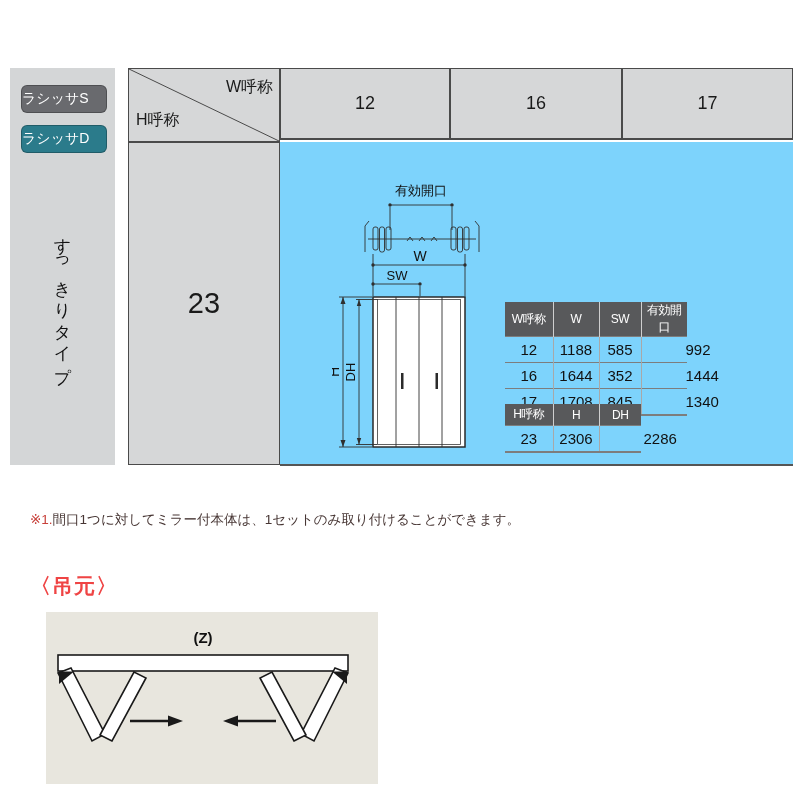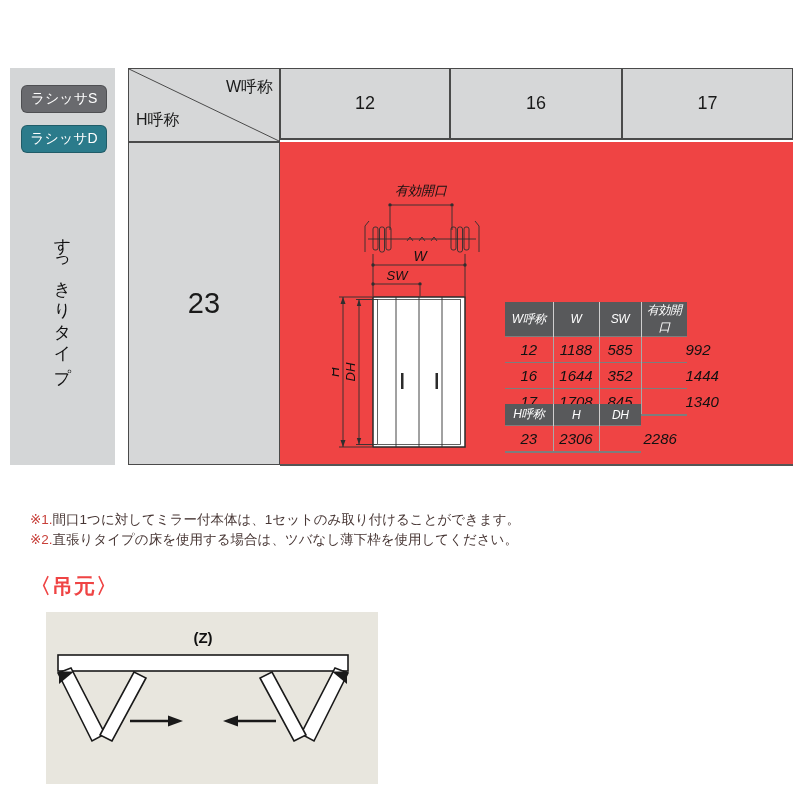--- a/index.html
+++ b/index.html
@@ -2,21 +2,21 @@
 <html><head>
 <meta charset="utf-8">
 <style>
   html,body{margin:0;padding:0;background:#fff;}
   .page{position:relative;width:800px;height:800px;background:#fff;
         font-family:"Liberation Sans","DejaVu Sans",sans-serif;color:#1a1a1a;overflow:hidden;}
 
   
   .sidebar{position:absolute;left:10px;top:68px;width:105px;height:397px;background:#d4d6d7;}
   .badge{position:absolute;left:11px;width:84px;height:26px;border-radius:6px;
-         display:flex;align-items:center;justify-content:center;color:#fff;font-size:14px;
+         display:flex;align-items:center;color:#fff;font-size:14px;
          border:1px solid rgba(0,0,0,0.25);}
   .badge-s{top:17px;background:#696a6e;}
   .badge-d{top:57px;background:#2b7b8b;}
   .type-label{position:absolute;left:0;top:125px;width:105px;height:215px;
               display:flex;align-items:center;justify-content:center;
               writing-mode:vertical-rl;text-orientation:upright;font-size:17px;letter-spacing:2px;color:#111;}
 
   
   .cell{position:absolute;box-sizing:border-box;background:#d6d7d8;border:1px solid #4a4a4a;}
   .diag-cell{left:128px;top:68px;width:152px;height:74px;}
@@ -25,22 +25,22 @@
   .diag-h{position:absolute;left:7px;bottom:10px;font-size:16px;}
   .wcol{top:68px;height:72px;display:flex;align-items:center;justify-content:center;
         font-size:18px;border-bottom-width:2px;}
   .wcol-0{left:280px;width:170px;}
   .wcol-1{left:450px;width:172px;}
   .wcol-2{left:622px;width:171px;}
   .hval-cell{left:128px;top:142px;width:152px;height:323px;display:flex;align-items:center;justify-content:center;
              font-size:29px;}
 
   
-  .content{position:absolute;left:280px;top:142px;width:513px;height:322px;background:#ef4444;
-           border-bottom:2px solid #555;font-style:italic;}
+  .content{position:absolute;left:280px;top:142px;width:513px;height:322px;background:#7dd3fc;
+           border-bottom:2px solid #555;}
   .main-drawing{position:absolute;left:52px;top:33px;}
 
   
   .spec-table{position:absolute;border-collapse:collapse;table-layout:fixed;border-bottom:2px solid #7d7d7d;}
   .w-table{left:225px;top:160px;width:182px;}
   .h-table{left:225px;top:262px;width:136px;}
   .spec-table th{background:#58595b;color:#fff;font-weight:normal;font-size:12px;height:21px;
                  padding:0;border-right:1px solid #cfcfcf;letter-spacing:-0.5px;}
   .spec-table th:last-child{border-right:none;}
   .spec-table td{font-size:15px;height:25px;text-align:center;padding:0;color:#111;
@@ -215,23 +215,20 @@
         <td>2286</td>
       </tr>
     </tbody>
       </table>
   </div>
 
   <div class="notes">
     <div>
       <span class="note-marker">※1.</span><span>間口1つに対してミラー付本体は、1セットのみ取り付けることができます。</span>
     </div>
-    <div>
-      <span class="note-marker">※2.</span><span>直張りタイプの床を使用する場合は、ツバなし薄下枠を使用してください。</span>
-    </div>
   </div>
 
   <div class="hanging-title">〈吊元〉</div>
 
   <svg class="hanging-svg" width="332" height="172" viewBox="0 0 332 172">
     <rect x="0" y="0" width="332" height="172" fill="#e8e6de"></rect>
     <text x="157" y="31" text-anchor="middle" font-size="15" font-weight="600" fill="#111">(Z)</text>
 
     <rect x="12" y="43" width="290" height="16" fill="#fff" stroke="#1a1a1a" stroke-width="1.6"></rect>
 

